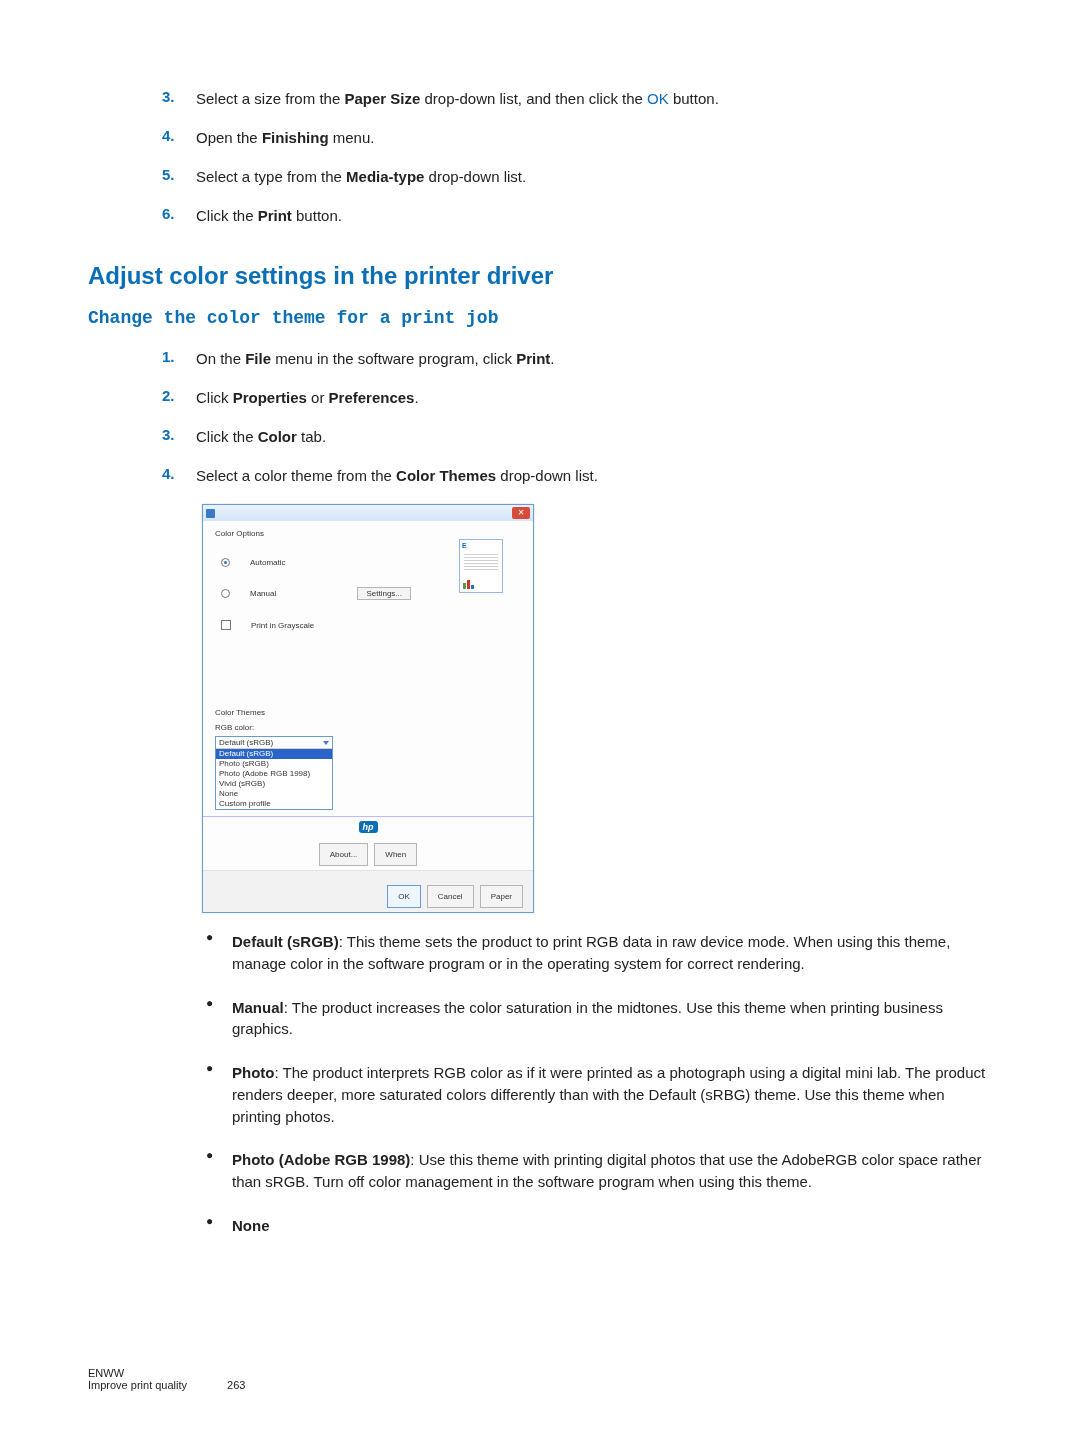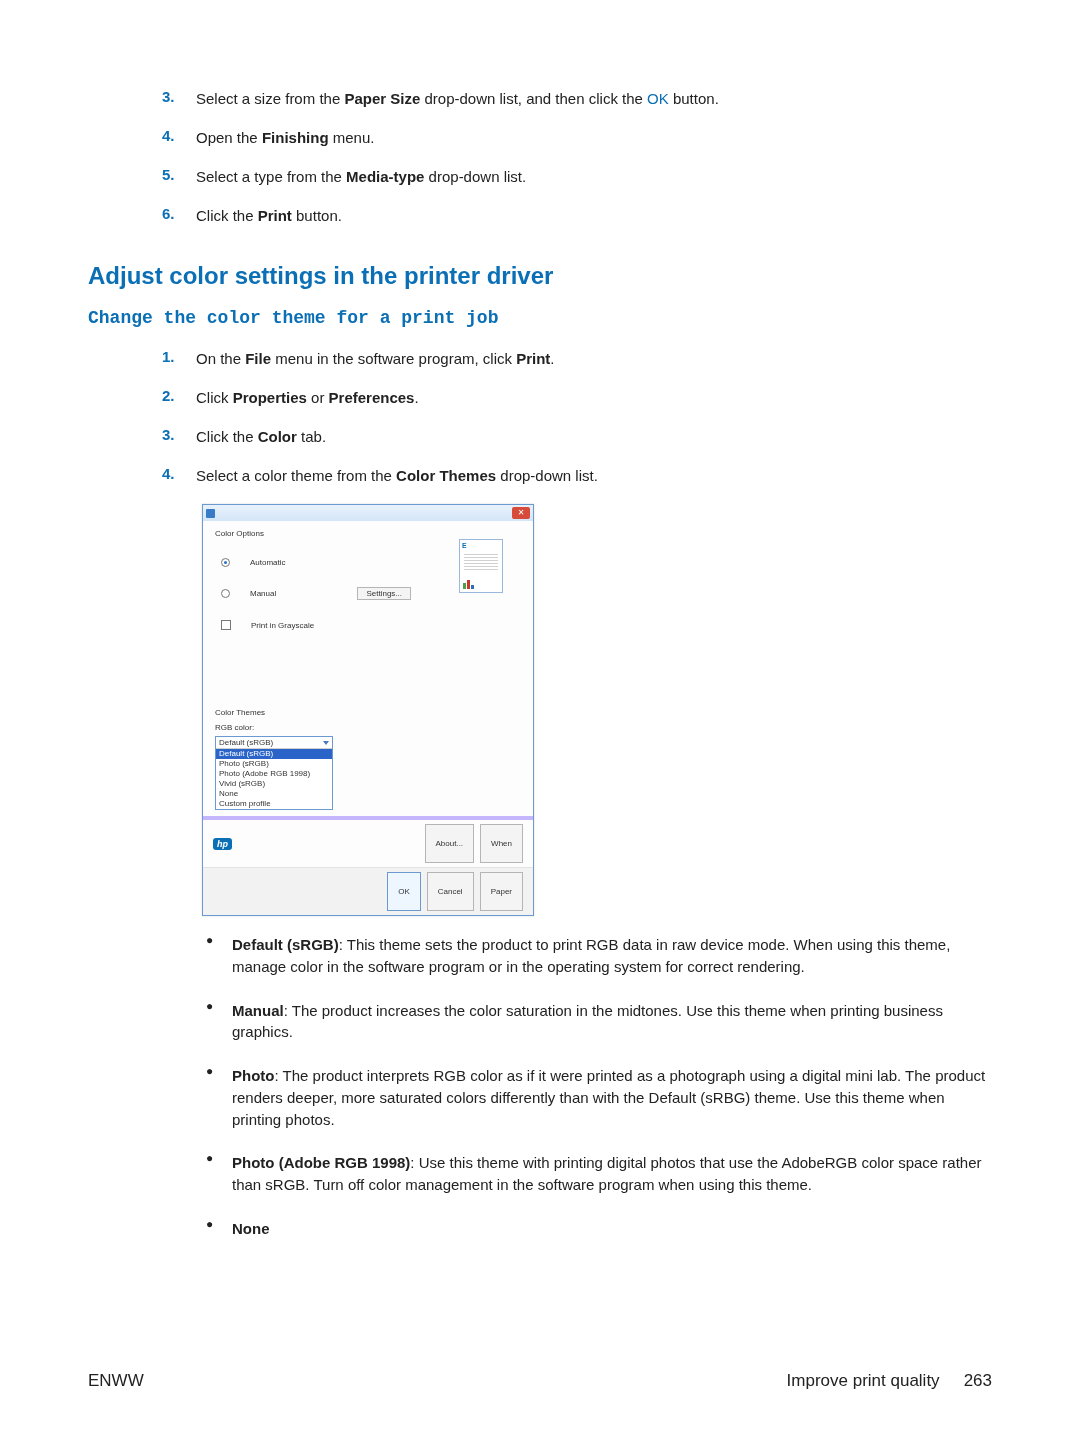--- a/index.html
+++ b/index.html
@@ -205,38 +205,40 @@
   }
   .sel-list .selected {
     background: #2a64c8;
     color: #fff;
   }
   .hp-bar {
     display: flex;
     align-items: center;
     justify-content: space-between;
     padding: 4px 10px;
-    border-top: 4px solid #c4b5fd;
+    border-top: 1px solid #c4b5fd;
+    flex-direction: column;
   }
   .hp-logo {
     background: #0a6fb5;
     color: #fff;
     font-weight: bold;
     font-style: italic;
     border-radius: 3px;
     padding: 1px 4px;
     font-size: 9px;
   }
   .hp-bar .btns, .ok-bar .btns {
     display: flex; gap: 6px;
   }
   .dlg-btn {
     border: 1px solid #b5b5b5;
     background: #f4f4f4;
-    padding: 14px 10px;
+    padding: 6px 10px;
+    margin-top: 10px;
   }
   .ok-bar {
     background: #f2f2f2;
     border-top: 1px solid #e3e3e3;
     padding: 4px 10px;
     display: flex;
     justify-content: flex-end;
   }
   .ok-bar .ok-primary {
     border: 1px solid #6a9acf;
@@ -261,24 +263,25 @@
     flex: 1;
     line-height: 1.45;
   }
 
   .footer {
     position: absolute;
     left: 88px; right: 88px;
     bottom: 46px;
     display: flex;
     justify-content: space-between;
-    font-size: 17px;
+    font-size: 11px;
+    flex-direction: column;
   }
   .footer .right {
-    display: flex; gap: 24px;
+    display: flex; gap: 40px;
   }
 </style>
 </head>
 <body>
 
 <div class="page">
 
   <div class="indent-steps" id="top-steps">
       <div class="step">
         <span class="num">3.</span>

